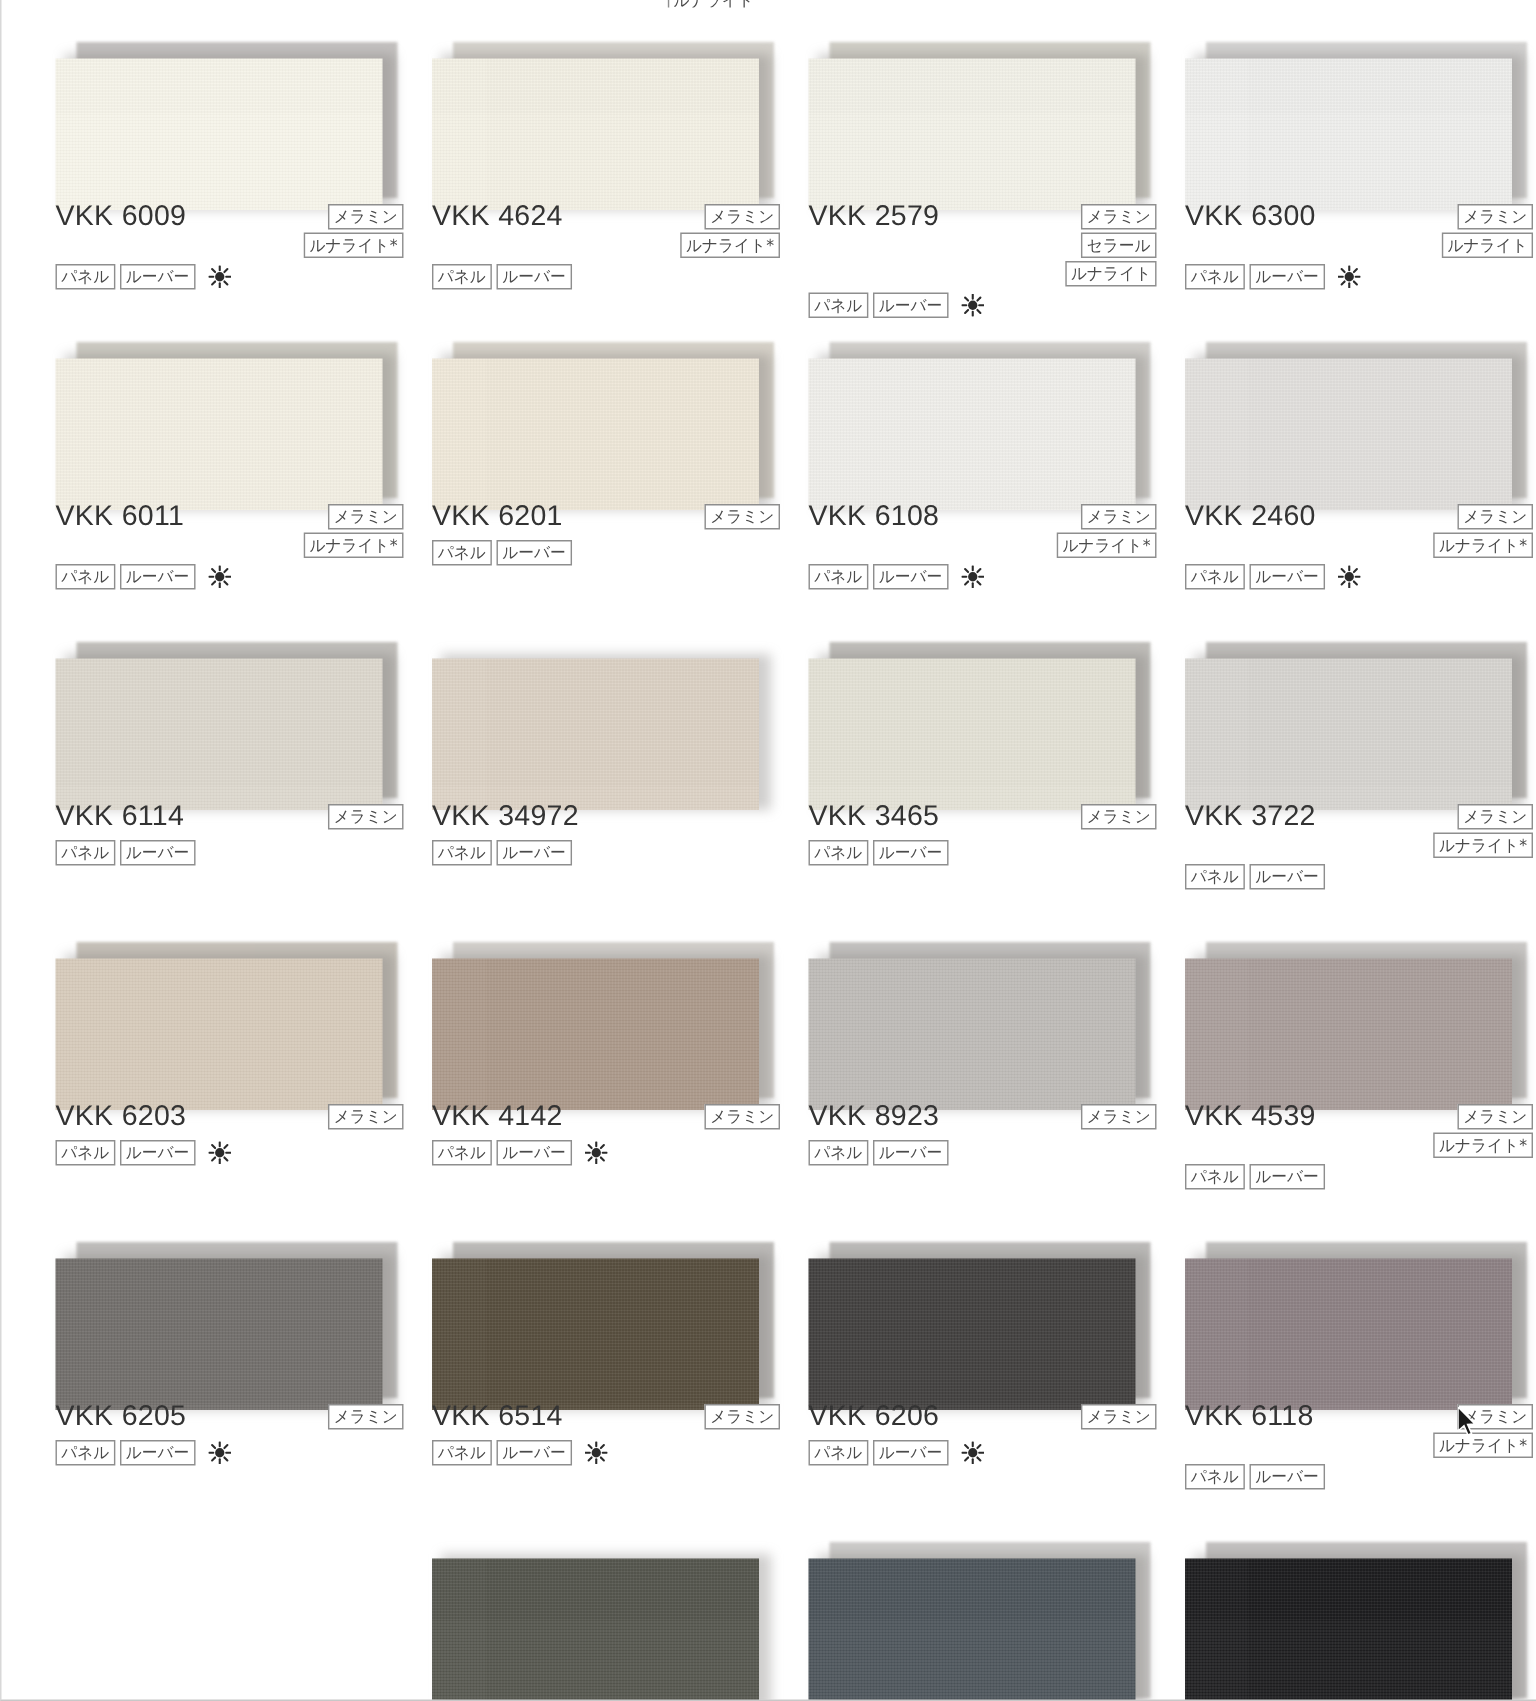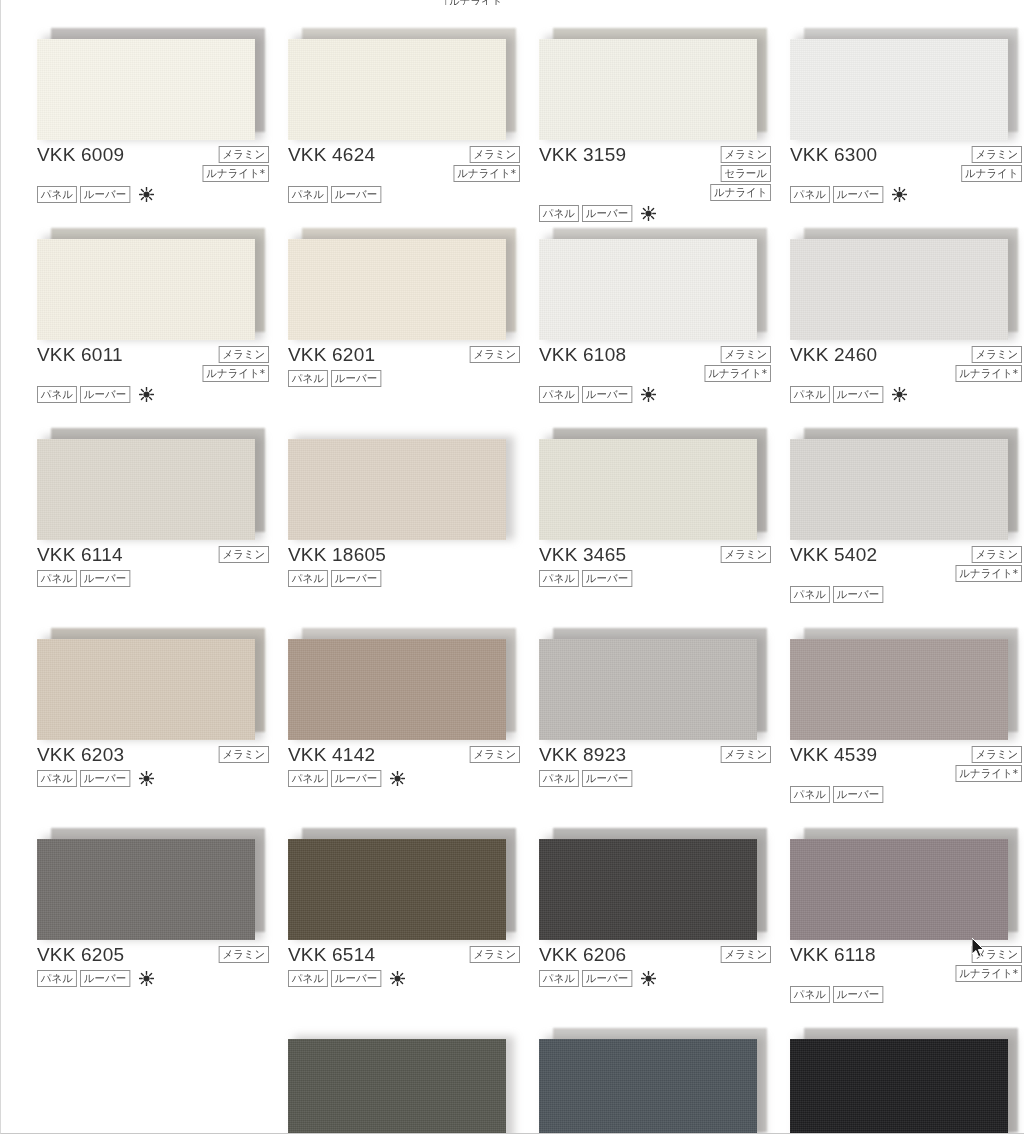--- a/index.html
+++ b/index.html
@@ -89,21 +89,21 @@
     background-image:
       repeating-linear-gradient(0deg, rgba(255,255,255,.05) 0 1px, rgba(0,0,0,.018) 1px 2px),
       repeating-linear-gradient(90deg, rgba(255,255,255,.04) 0 1px, rgba(0,0,0,.015) 1px 2px);
     pointer-events: none;
   }
 
   
   .labels {
     position: absolute;
     left: 0;
-    top: 120px;
+    top: 110px;
     width: 250px;
   }
   .name-row {
     display: flex;
     align-items: flex-start;
     justify-content: space-between;
     padding-right: 18px;
   }
   .code {
     font-size: 19px;
@@ -225,21 +225,21 @@
       </div>
     </div>
     <div class="cell">
       <div class="swatch-wrap">
         <div class="swatch-back" style="background: rgb(199, 197, 188);"></div>
         <div class="swatch-shadow"></div>
         <div class="swatch" title="VKK 6015" style="background: rgb(241, 240, 231);"></div>
       </div>
       <div class="labels">
         <div class="name-row">
-          <div class="code">VKK 3159</div>
+          <div class="code">VKK 2579</div>
           <div class="mat-badges">
             <span class="badge">メラミン</span>
             <span class="badge">セラール</span>
             <span class="badge">ルナライト</span>
           </div>
         </div>
         <div class="form-row">
           <span class="badge">パネル</span>
           <span class="badge">ルーバー</span>
           <span class="sun">
@@ -439,21 +439,21 @@
       </div>
     </div>
     <div class="cell">
       <div class="swatch-wrap">
         <div class="swatch-back" style="background: rgb(255, 255, 255);"></div>
         <div class="swatch-shadow"></div>
         <div class="swatch" title="VKK 18605" style="background: rgb(220, 210, 197);"></div>
       </div>
       <div class="labels">
         <div class="name-row">
-          <div class="code">VKK 18605</div>
+          <div class="code">VKK 34972</div>
           <div class="mat-badges"></div>
         </div>
         <div class="form-row">
           <span class="badge">パネル</span>
           <span class="badge">ルーバー</span>
         </div>
       </div>
     </div>
     <div class="cell">
       <div class="swatch-wrap">
@@ -475,21 +475,21 @@
       </div>
     </div>
     <div class="cell">
       <div class="swatch-wrap">
         <div class="swatch-back" style="background: rgb(183, 181, 177);"></div>
         <div class="swatch-shadow"></div>
         <div class="swatch" title="VKK 6115" style="background: rgb(215, 213, 209);"></div>
       </div>
       <div class="labels">
         <div class="name-row">
-          <div class="code">VKK 5402</div>
+          <div class="code">VKK 3722</div>
           <div class="mat-badges">
             <span class="badge">メラミン</span>
             <span class="badge">ルナライト*</span>
           </div>
         </div>
         <div class="form-row">
           <span class="badge">パネル</span>
           <span class="badge">ルーバー</span>
         </div>
       </div>

